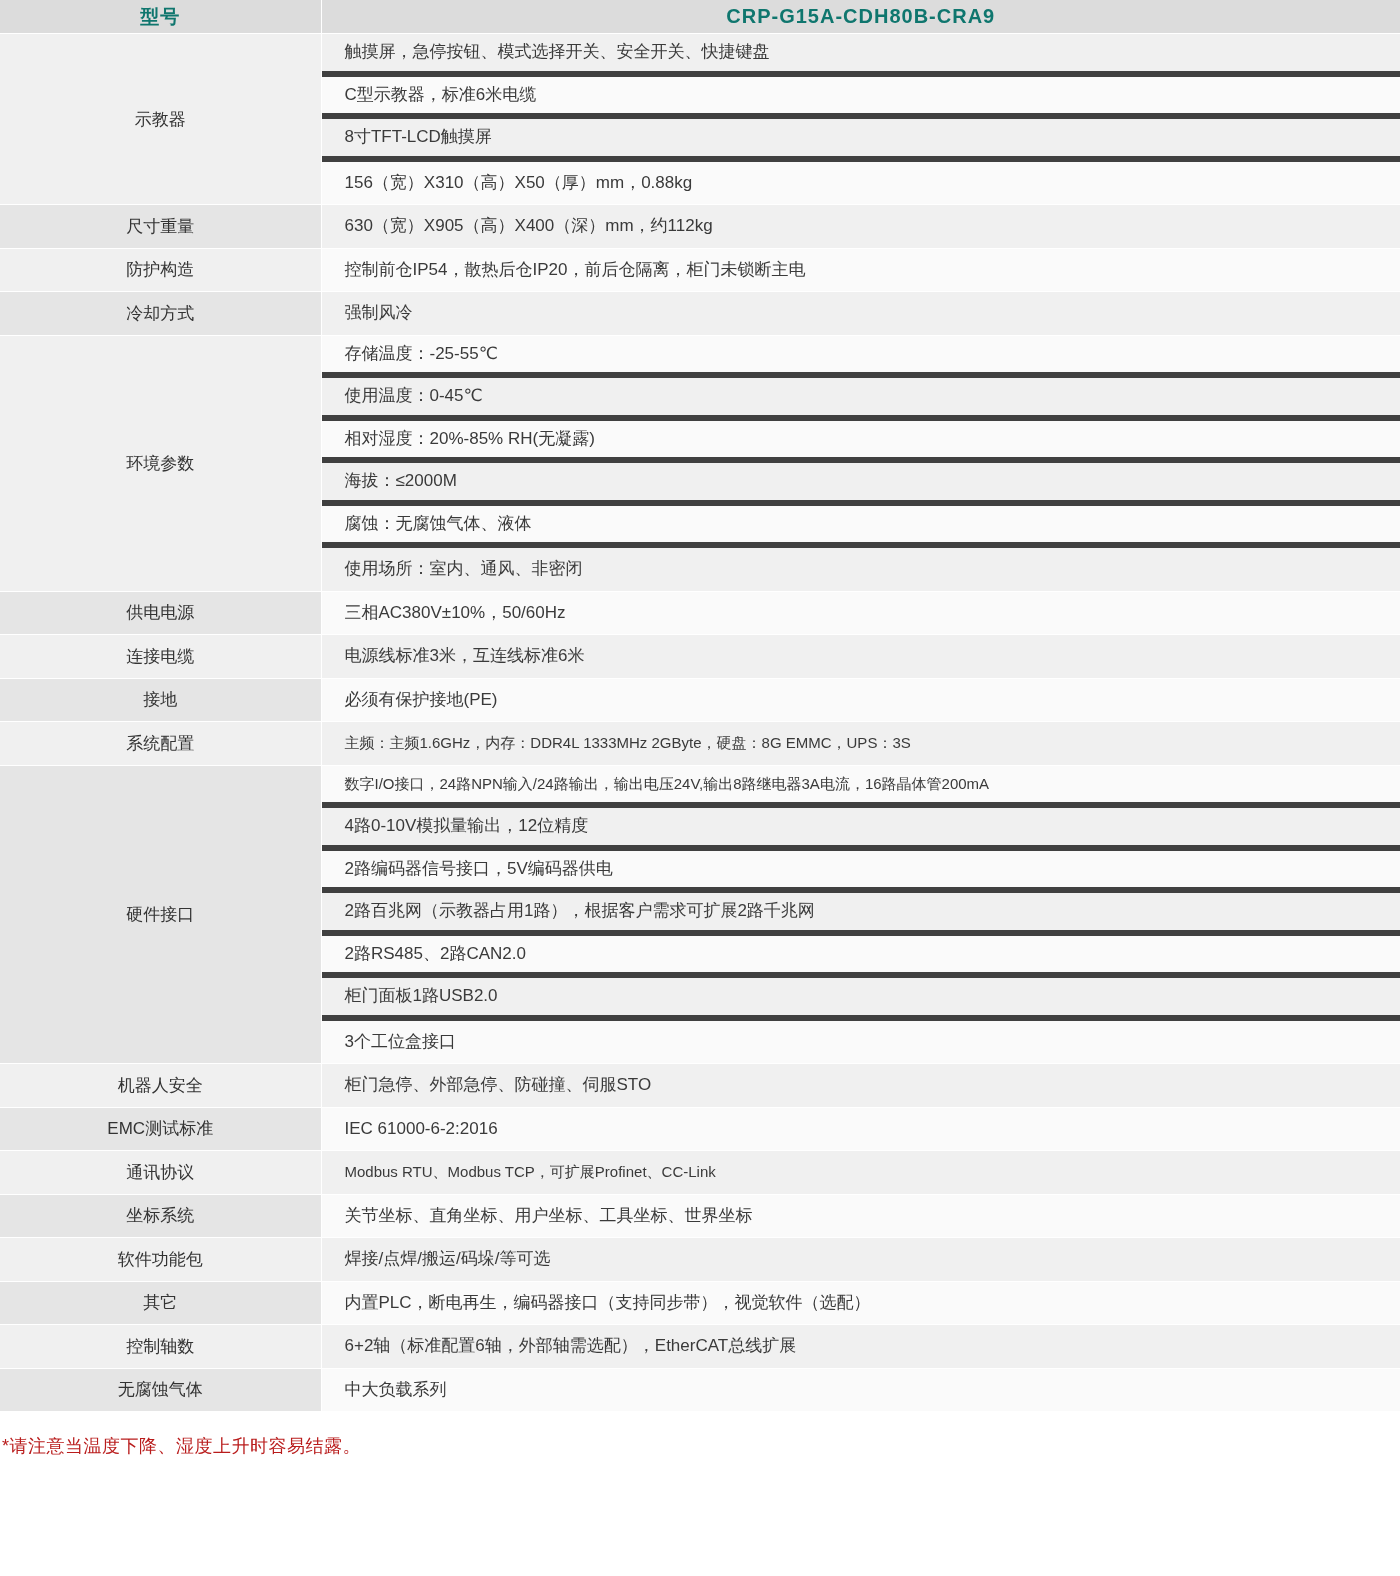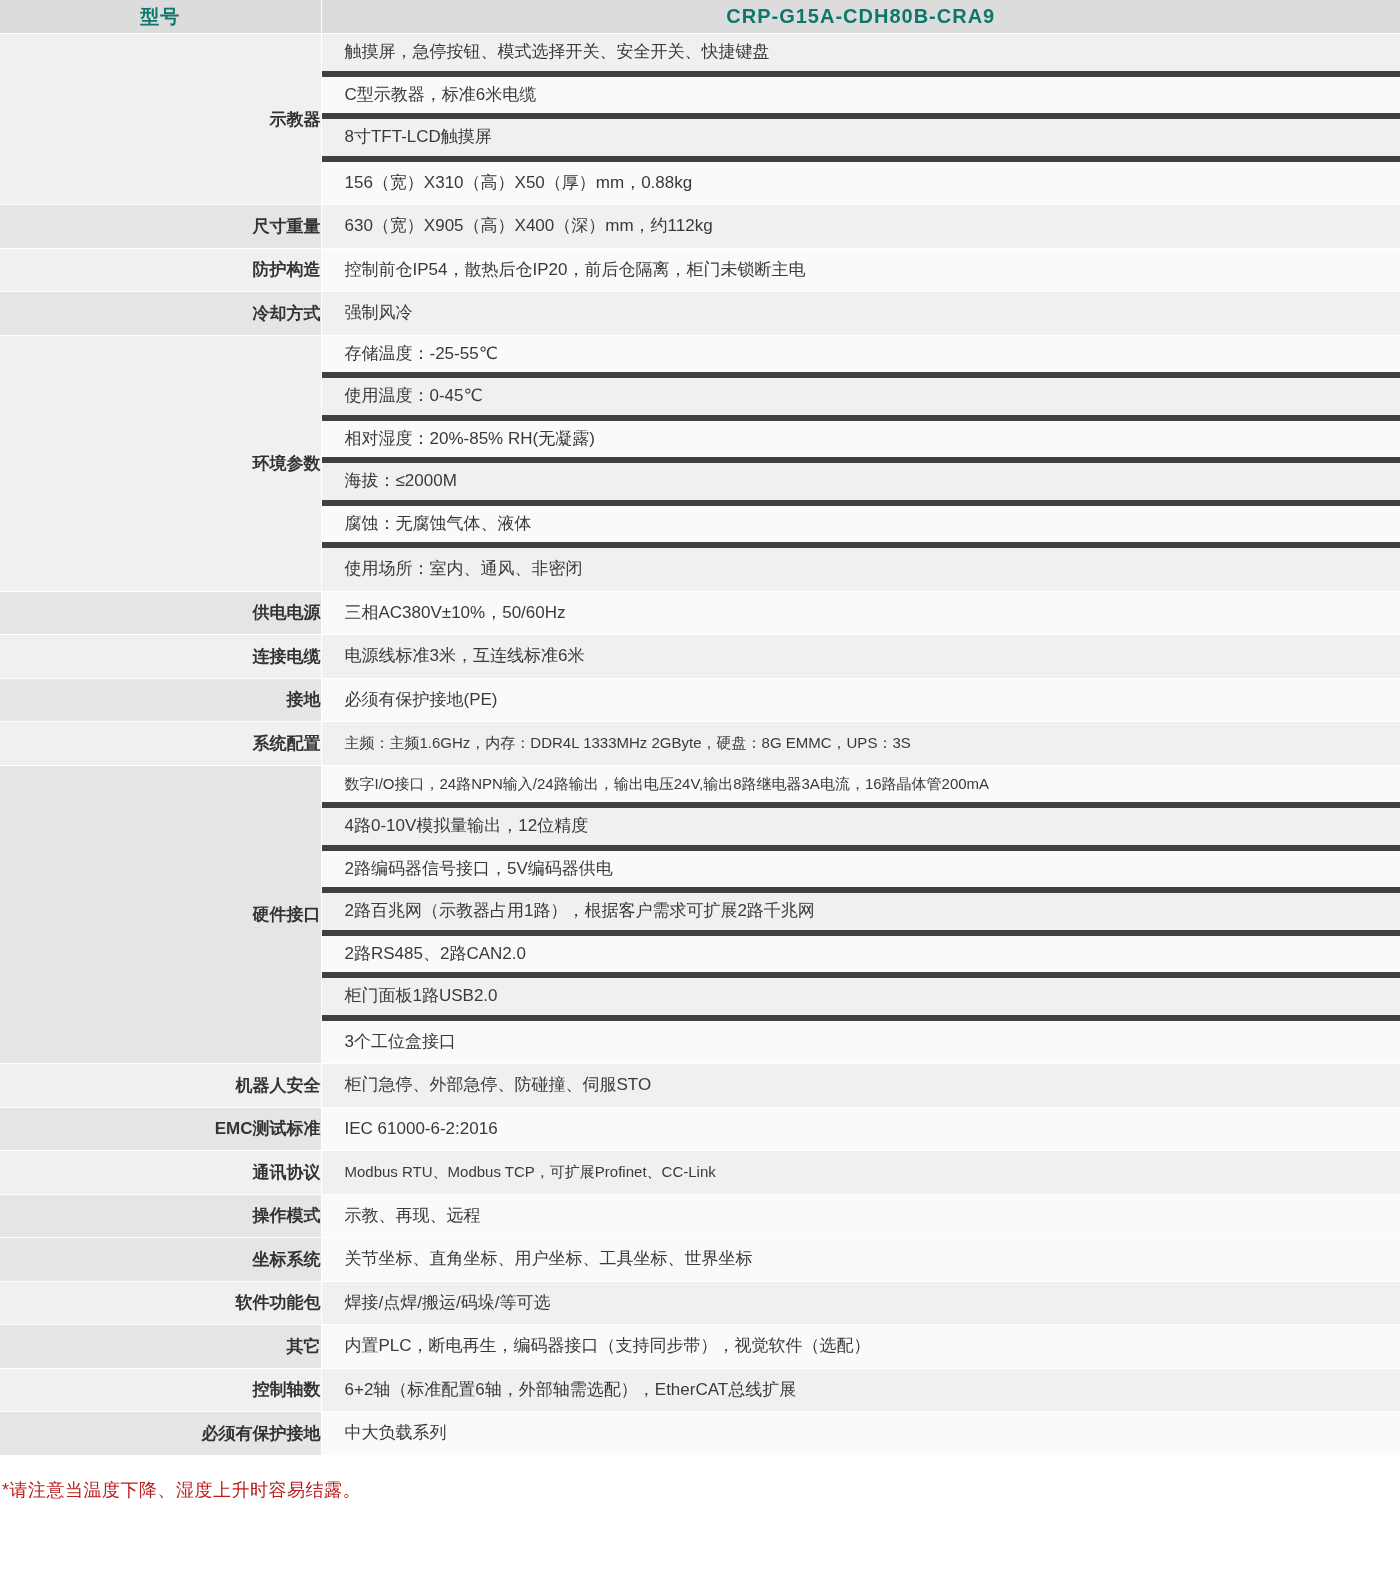--- a/index.html
+++ b/index.html
@@ -37,22 +37,22 @@
     height: 33px;
     line-height: 33px;
     text-align: center;
     border-bottom: 1px solid #ffffff;
   }
   .hdr-label { border-right: 1px solid #ffffff; }
   .hdr-value { font-size: 20px; }
 
   
   td.label {
-    text-align: right;
-    font-weight: bold;
+    text-align: center;
+    font-weight: normal;
     font-size: 17px;
     color: #333333;
     border-bottom: 1px solid #ffffff;
     border-right: 1px solid #ffffff;
   }
   td.label.shade-a { background: #f0f0f0; }
   td.label.shade-b { background: #e5e5e5; }
 
   
   td.value {
@@ -183,26 +183,20 @@
           <div class="vline shade-b">IEC 61000-6-2:2016</div>
         </td>
       </tr>
       <tr>
         <td class="label shade-a">通讯协议</td>
         <td class="value">
           <div class="vline shade-a small">Modbus RTU、Modbus TCP，可扩展Profinet、CC-Link</div>
         </td>
       </tr>
       <tr>
-        <td class="label shade-b">操作模式</td>
-        <td class="value">
-          <div class="vline shade-b">示教、再现、远程</div>
-        </td>
-      </tr>
-      <tr>
         <td class="label shade-b">坐标系统</td>
         <td class="value">
           <div class="vline shade-b">关节坐标、直角坐标、用户坐标、工具坐标、世界坐标</div>
         </td>
       </tr>
       <tr>
         <td class="label shade-a">软件功能包</td>
         <td class="value">
           <div class="vline shade-a">焊接/点焊/搬运/码垛/等可选</div>
         </td>
@@ -213,21 +207,21 @@
           <div class="vline shade-b">内置PLC，断电再生，编码器接口（支持同步带），视觉软件（选配）</div>
         </td>
       </tr>
       <tr>
         <td class="label shade-a">控制轴数</td>
         <td class="value">
           <div class="vline shade-a">6+2轴（标准配置6轴，外部轴需选配），EtherCAT总线扩展</div>
         </td>
       </tr>
       <tr>
-        <td class="label shade-b">必须有保护接地</td>
+        <td class="label shade-b">无腐蚀气体</td>
         <td class="value">
           <div class="vline shade-b">中大负载系列</div>
         </td>
       </tr>
     </tbody>
 </table>
 
 <div class="footnote">*请注意当温度下降、湿度上升时容易结露。</div>
 
 </body></html>

